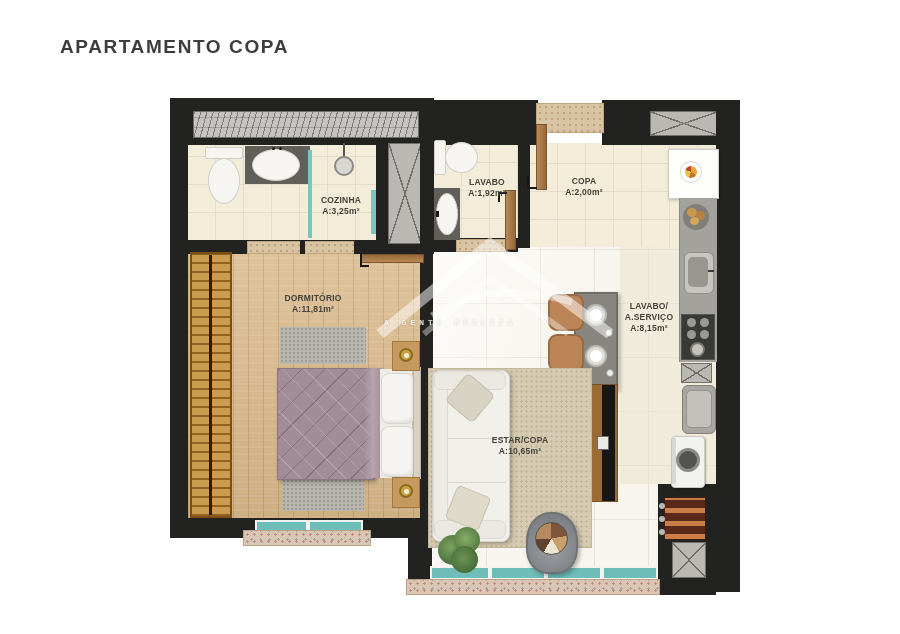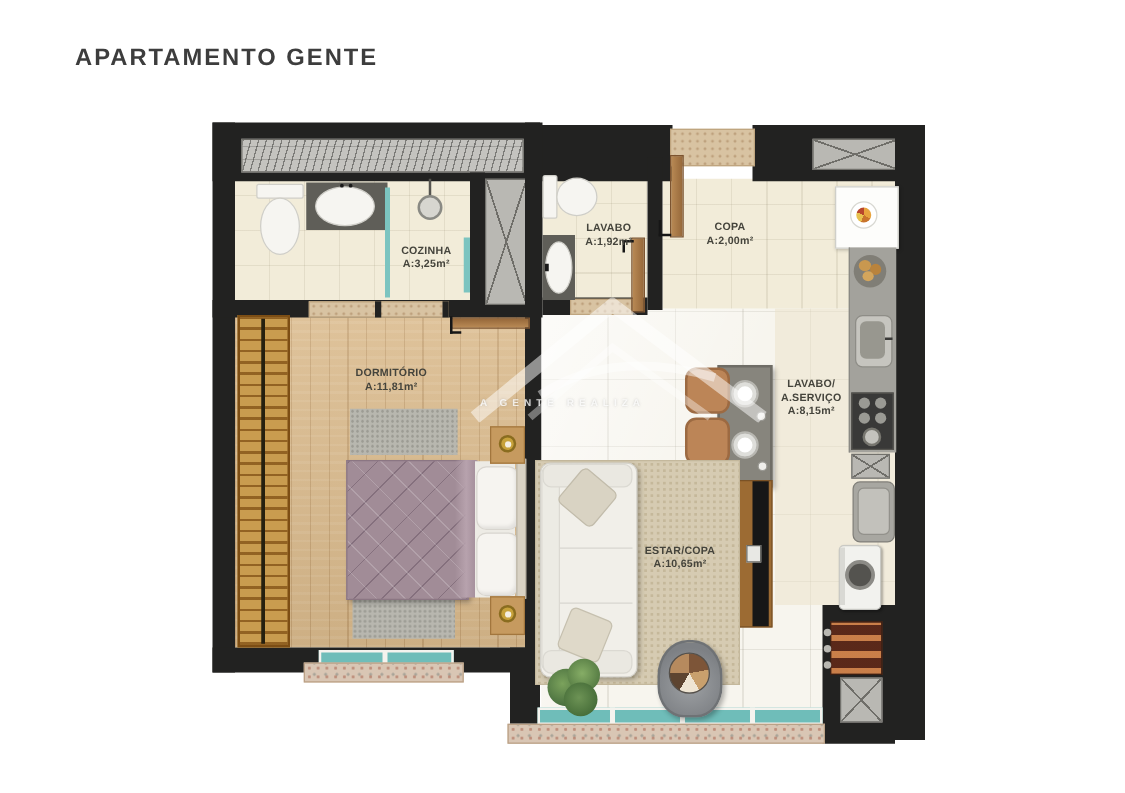--- a/index.html
+++ b/index.html
@@ -33,32 +33,32 @@
   .door{position:absolute;background:linear-gradient(90deg,#b98a55,#96683a);border:1px solid #7c5430;box-sizing:border-box;}
   .thres{position:absolute;background-color:#d8c3a2;border:1px solid #bfa57f;box-sizing:border-box;
      background-image:radial-gradient(rgba(150,110,70,.4) 1px, transparent 1.3px);background-size:6px 6px;}
   .wardrobe{position:absolute;background-color:#c99c4f;border:2px solid #7d4e14;box-sizing:border-box;
      background-image:repeating-linear-gradient(0deg, rgba(110,60,5,.6) 0 2px, transparent 2px 9px);}
   .label{position:absolute;transform:translate(-50%,-50%);font-size:8.5px;font-weight:600;line-height:1.3;
      color:#45443c;text-align:center;letter-spacing:.2px;white-space:nowrap;z-index:40;}
   .white-fix{background:#f6f5f1;border:1px solid #cfcec8;box-sizing:border-box;position:absolute;}
   .circle{border-radius:50%;position:absolute;box-sizing:border-box;}
   #title{position:absolute;left:60px;top:36px;font-size:19px;font-weight:600;letter-spacing:1.6px;color:#3d3d3d;}
-  #wm{position:absolute;inset:0;pointer-events:none;z-index:30;}
+  #wm{position:absolute;inset:0;pointer-events:none;z-index:30;font-family:Liberation Mono, monospace;}
   #wm .tagline{position:absolute;left:330px;top:318px;width:240px;text-align:center;font-size:8px;
      letter-spacing:4px;font-weight:700;color:rgba(255,255,255,.78);text-shadow:0 0 2px rgba(110,110,110,.35);}
   #wm .brand{position:absolute;left:305px;top:330px;width:340px;text-align:center;font-size:50px;font-weight:800;
      font-style:italic;letter-spacing:1px;color:rgba(255,255,255,.55);text-shadow:1px 1px 2px rgba(110,110,110,.35);}
 </style>
 </head>
 <body>
 
 <div id="canvas">
 
-  <div id="title">APARTAMENTO GENTE</div>
+  <div id="title">APARTAMENTO COPA</div>
 
   <div class="cream" style="left:188px;top:143px;width:188px;height:97px;"></div>
   <div class="cream" style="left:434px;top:138px;width:84px;height:108px;"></div>
   <div class="cream" style="left:530px;top:143px;width:186px;height:104px;"></div>
   <div class="tile" style="left:433px;top:247px;width:283px;height:326px;"></div>
   <div class="abs" style="left:620px;top:247px;width:96px;height:237px;background:rgba(236,226,200,.5);"></div>
   <div class="wood" style="left:188px;top:252px;width:232px;height:266px;"></div>
 
   <div class="wall" style="left:170px;top:98px;width:262px;height:47px;"></div>
   <div class="hatch" style="left:193px;top:111px;width:226px;height:27px;"></div>
@@ -217,18 +217,18 @@
   </div>
   <div class="label" style="left:313px;top:304px;">
     <div>DORMITÓRIO</div>
     <div>A:11,81m²</div>
   </div>
   <div class="label" style="left:649px;top:318px;">
     <div>LAVABO/</div>
     <div>A.SERVIÇO</div>
     <div>A:8,15m²</div>
   </div>
-  <div class="label" style="left:544px;top:446px;">
+  <div class="label" style="left:520px;top:446px;">
     <div>ESTAR/COPA</div>
     <div>A:10,65m²</div>
   </div>
 
 </div>
 
 </body></html>

